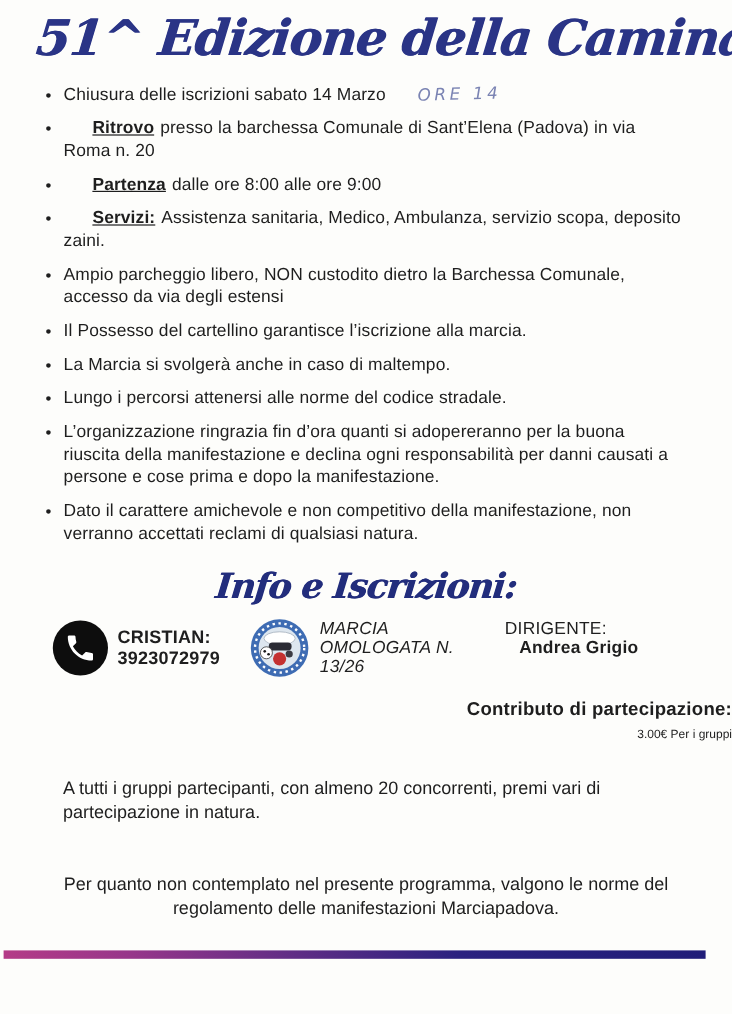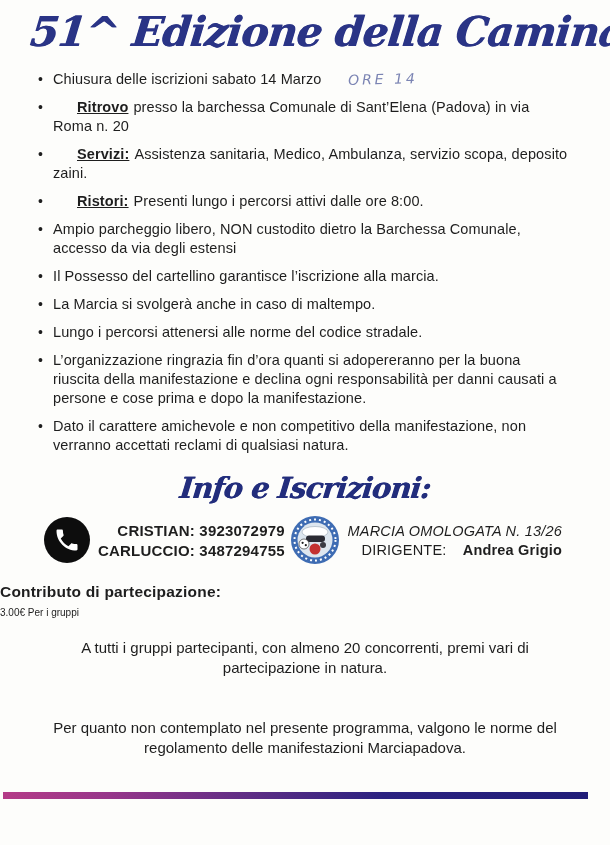--- a/index.html
+++ b/index.html
@@ -88,35 +88,34 @@
     margin-top:10px;
   }
   .contact-block{display:flex;align-items:center;gap:8px;}
   .phone-circle{
     width:46px;height:46px;
     background:#0d0d0d;
     border-radius:50%;
     display:flex;align-items:center;justify-content:center;
     flex:0 0 auto;
   }
-  .contact-lines{display:flex;flex-direction:column;gap:3px;text-align:right;}
+  .contact-lines{display:flex;gap:3px;}
   .contact-line{font-size:15px;font-weight:bold;letter-spacing:0.2px;}
   .sanction-line{font-size:14.5px;letter-spacing:0.2px;font-style:italic;}
   .dirigente-line{font-size:14.5px;letter-spacing:0.2px;}
   .dirigente-name{font-weight:bold;margin-left:12px;}
   .club-badge{width:50px;height:50px;flex:0 0 auto;}
   
-  .contribution{margin-top:18px;text-align:left;}
+  .contribution{margin-top:18px;text-align:right;}
   .contribution-heading{font-size:15.5px;font-weight:bold;letter-spacing:0.2px;}
   .contribution-line{font-size:10px;line-height:19px;margin-top:2px;}
   
   .note-groups{
-    margin:16px auto 0 auto;
+    margin:26px auto 0 auto;
     max-width:505px;
-    text-align:center;
     font-size:15px;
     line-height:20px;
   }
   .note-footer{
     margin:40px auto 0 auto;
     max-width:545px;
     text-align:center;
     font-size:15px;
     line-height:20px;
   }
@@ -138,24 +137,24 @@
 
   <ul class="bullets">
     <li>
       <span>Chiusura delle iscrizioni sabato 14 Marzo</span>
       <span class="handwritten">ORE 14</span>
     </li>
     <li>
       <span class="lead">Ritrovo</span><span>presso la barchessa Comunale di Sant’Elena (Padova) in via Roma n. 20</span>
     </li>
     <li>
+      <span class="lead">Partenza</span><span>dalle ore 8:00 alle ore 9:00</span>
+    </li>
+    <li>
       <span class="lead">Servizi:</span><span>Assistenza sanitaria, Medico, Ambulanza, servizio scopa, deposito zaini.</span>
-    </li>
-    <li>
-      <span class="lead">Ristori:</span><span>Presenti lungo i percorsi  attivi dalle ore 8:00.</span>
     </li>
     <li>
       <span>Ampio parcheggio libero, NON custodito dietro la Barchessa Comunale, accesso da via degli  estensi</span>
     </li>
     <li>
       <span>Il Possesso del cartellino garantisce l’iscrizione alla marcia.</span>
     </li>
     <li>
       <span>La Marcia si svolgerà anche in caso di maltempo.</span>
     </li>
@@ -175,21 +174,20 @@
   <div class="contacts">
 
     <div class="contact-block">
       <div class="phone-circle">
         <svg width="28" height="28" viewBox="0 0 24 24" aria-hidden="true">
           <path fill="#ffffff" d="M6.62 10.79c1.44 2.83 3.76 5.14 6.59 6.59l2.2-2.2c.27-.27.67-.36 1.02-.24 1.12.37 2.33.57 3.57.57.55 0 1 .45 1 1V20c0 .55-.45 1-1 1-9.39 0-17-7.61-17-17 0-.55.45-1 1-1h3.5c.55 0 1 .45 1 1 0 1.25.2 2.45.57 3.57.11.35.03.74-.24 1.02l-2.2 2.2z"></path>
         </svg>
       </div>
       <div class="contact-lines">
         <div class="contact-line">CRISTIAN: 3923072979</div>
-        <div class="contact-line">CARLUCCIO: 3487294755</div>
       </div>
     </div>
 
     <div class="contact-block">
       <svg class="club-badge" viewBox="0 0 50 50" aria-hidden="true">
         <circle cx="25" cy="25" r="24" fill="#3e6cb3"></circle>
         <circle cx="25" cy="25" r="20.5" fill="none" stroke="#ffffff" stroke-width="2" stroke-dasharray="2 3"></circle>
         <circle cx="25" cy="25" r="17.5" fill="#dde6ef"></circle>
         <ellipse cx="25" cy="17" rx="13" ry="5.5" fill="#ffffff" stroke="#9aa7b5" stroke-width="0.6"></ellipse>
         <rect x="16" y="20.5" width="19" height="6.5" rx="3" fill="#2b2b34"></rect>

